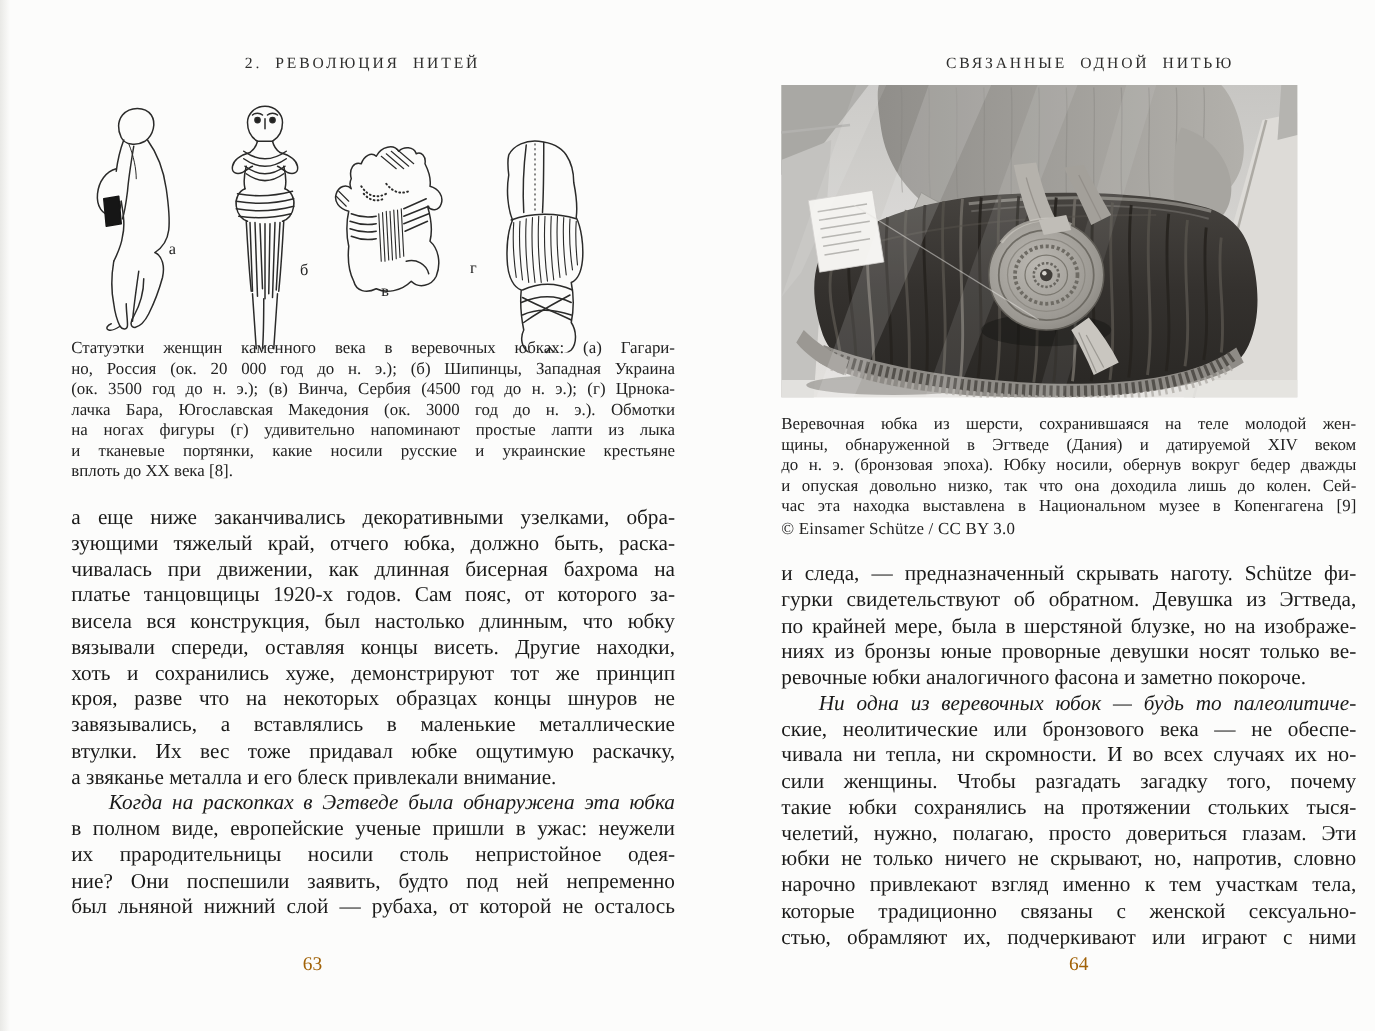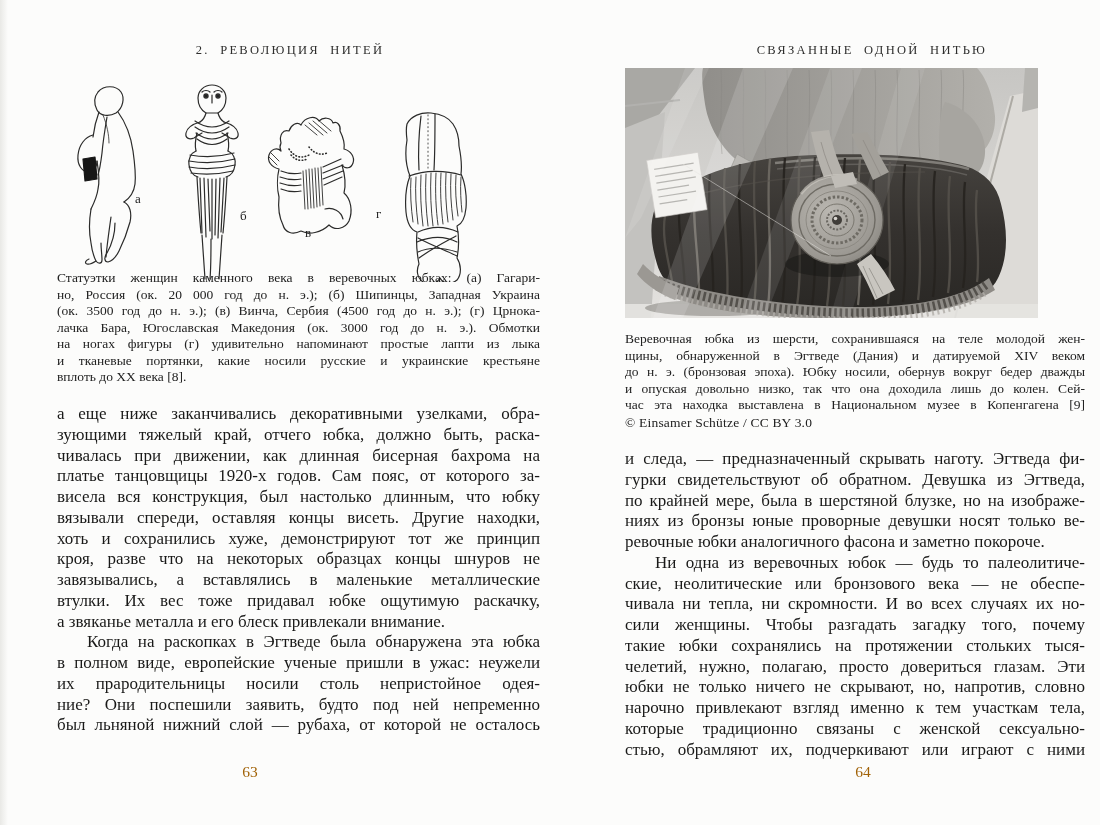--- a/index.html
+++ b/index.html
@@ -23,21 +23,21 @@
   .photo-svg{position:absolute; left:625px; top:68px;}
   .caption{position:absolute; font-size:13.5px; line-height:16.5px; color:#222;}
   .caption-left{left:57px; top:270px; width:483px;}
   .caption-right{left:625px; top:331px; width:460px;}
   .credit{line-height:16.5px; margin-top:1px; letter-spacing:.2px;}
   .bodytext{position:absolute; font-size:17px; line-height:20.75px; color:#191918;}
   .body-left{left:57px; top:404px; width:483px;}
   .body-right{left:625px; top:449px; width:460px;}
   .tline{text-align:justify; text-align-last:justify; overflow:hidden;}
   .tlast{text-align-last:left;}
-  .tindent{text-indent:30px;}
+  .tindent{text-indent:30px;font-style:italic;}
   .pagenum{position:absolute; top:763px; width:34px; text-align:center;
     font-size:15.5px; color:#a16207;}
   .pn-left{left:233px;}
   .pn-right{left:846px;}
   svg text{font-family:"Liberation Serif","DejaVu Serif",serif;}
 </style>
 </head>
 <body>
 
 <div class="spread">
@@ -261,21 +261,21 @@
         <div class="tline">Веревочная юбка из шерсти, сохранившаяся на теле молодой жен-</div>
         <div class="tline">щины, обнаруженной в Эгтведе (Дания) и датируемой XIV веком</div>
         <div class="tline">до н. э. (бронзовая эпоха). Юбку носили, обернув вокруг бедер дважды</div>
         <div class="tline">и опуская довольно низко, так что она доходила лишь до колен. Сей-</div>
         <div class="tline">час эта находка выставлена в Национальном музее в Копенгагена [9]</div>
       </div>
     <div class="credit">© Einsamer Schütze / CC BY 3.0</div>
   </div>
 
   <div class="bodytext body-right">
-      <div class="tline">и следа, — предназначенный скрывать наготу. Эгтведа фи-</div>
+      <div class="tline">и следа, — предназначенный скрывать наготу. Schütze фи-</div>
       <div class="tline">гурки свидетельствуют об обратном. Девушка из Эгтведа,</div>
       <div class="tline">по крайней мере, была в шерстяной блузке, но на изображе-</div>
       <div class="tline">ниях из бронзы юные проворные девушки носят только ве-</div>
       <div class="tline tlast">ревочные юбки аналогичного фасона и заметно покороче.</div>
       <div class="tline tindent">Ни одна из веревочных юбок — будь то палеолитиче-</div>
       <div class="tline">ские, неолитические или бронзового века — не обеспе-</div>
       <div class="tline">чивала ни тепла, ни скромности. И во всех случаях их но-</div>
       <div class="tline">сили женщины. Чтобы разгадать загадку того, почему</div>
       <div class="tline">такие юбки сохранялись на протяжении стольких тыся-</div>
       <div class="tline">челетий, нужно, полагаю, просто довериться глазам. Эти</div>

